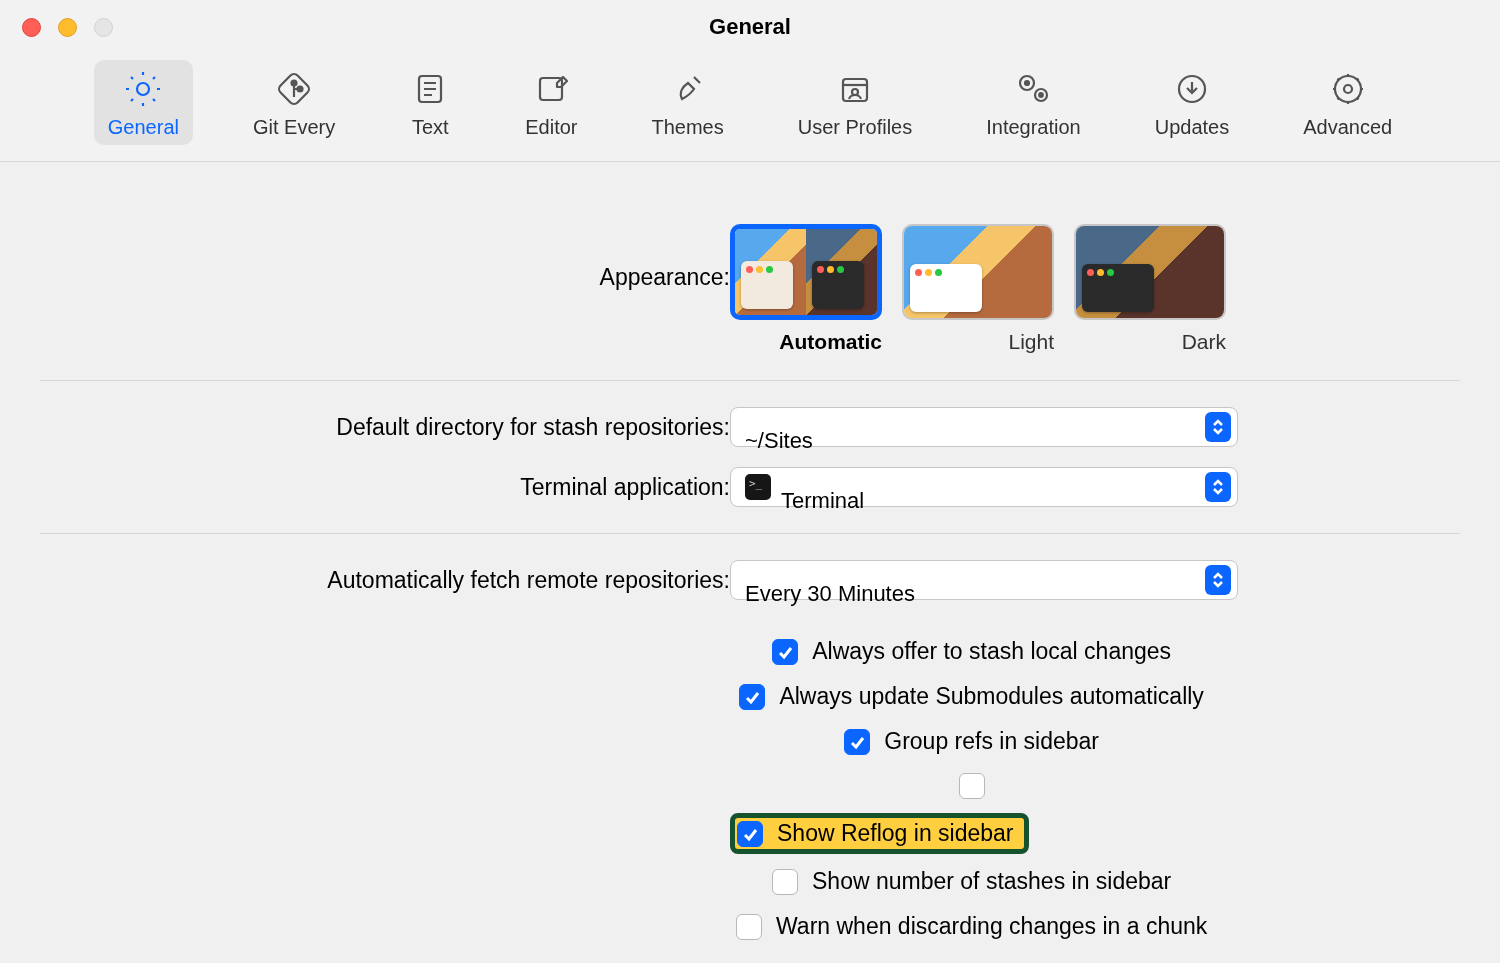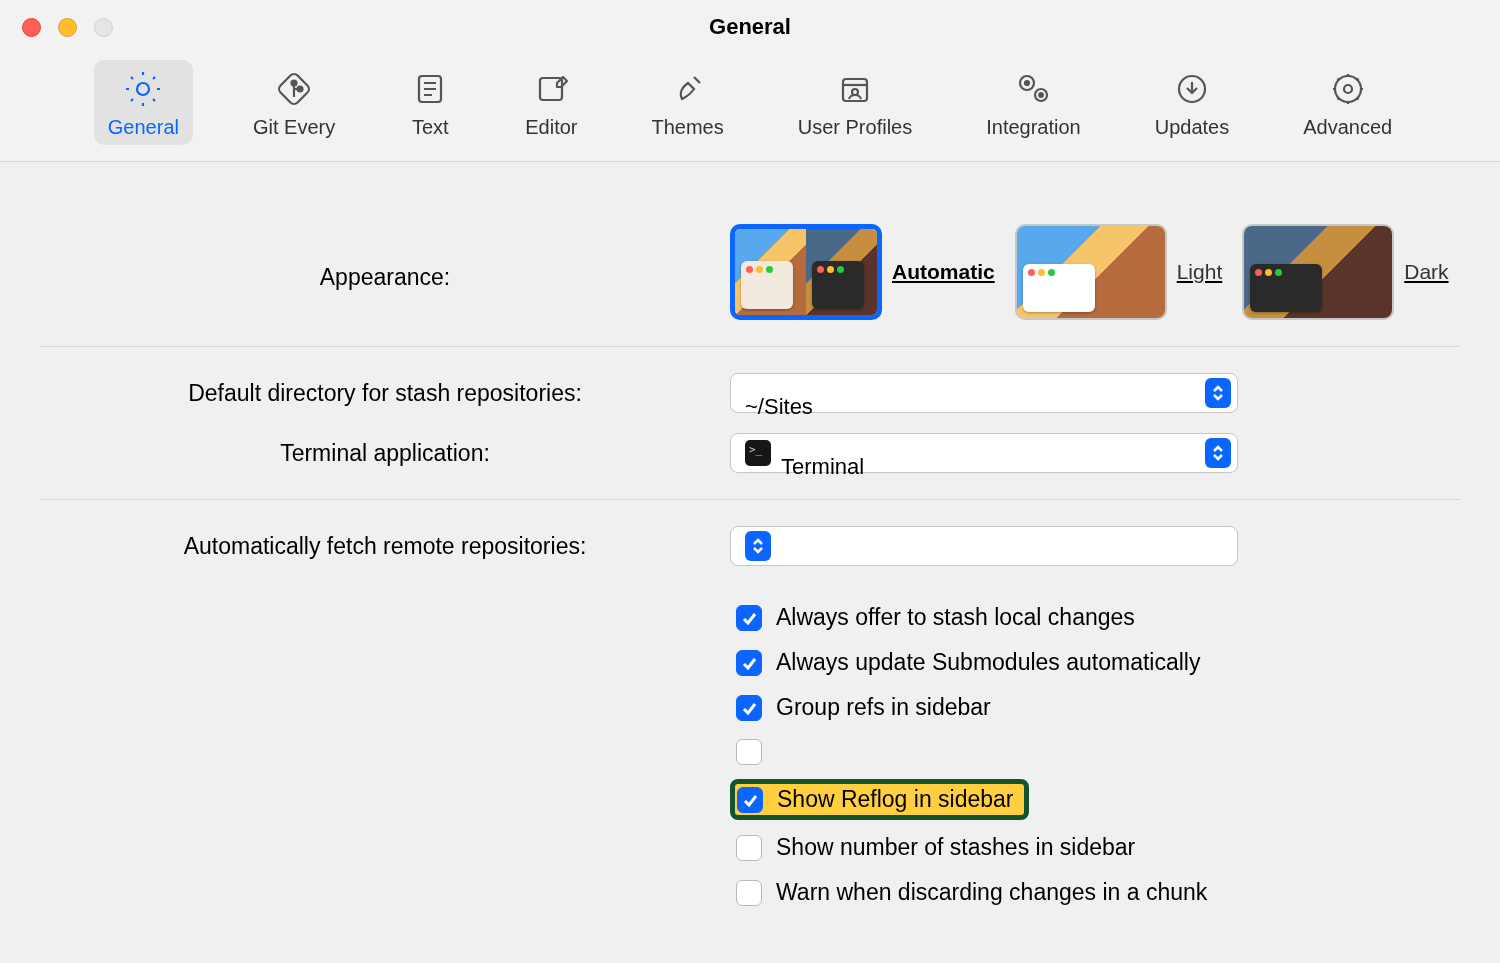--- a/index.html
+++ b/index.html
@@ -81,37 +81,36 @@
   }
   .section:last-child { border-bottom: none; }
   .row {
     display: flex;
     align-items: center;
     margin-bottom: 20px;
   }
   .row:last-child { margin-bottom: 0; }
   .row-label {
     width: 690px;
-    text-align: center;
+    text-align: right;
     font-size: 23px;
     padding-right: 0;
   }
   .row-control {
     flex: 0 0 auto;
   }
 
   
   .appearance-options {
     display: flex;
     gap: 20px;
   }
   .appearance-option {
-    display: flex; flex-direction: row; align-items: center; gap: 10px;
+    display: flex; flex-direction: column; align-items: flex-end; gap: 10px;
     cursor: pointer;
-    text-decoration: underline;
   }
   .appearance-thumb {
     width: 152px; height: 96px; border-radius: 10px;
     border: 2px solid #c7c7c7;
     overflow: hidden;
     display: flex;
   }
   .appearance-option.selected .appearance-thumb {
     border: 5px solid #0a66ff;
   }
@@ -163,20 +162,21 @@
     font-family: monospace;
   }
 
   
   .check-row {
     display: flex; align-items: center; gap: 14px;
     margin-bottom: 10px;
     font-size: 23px;
     padding: 4px 6px;
     border-radius: 8px;
+    justify-content: center;
   }
   .check-row.highlighted {
     background: #ffcf40;
     border: 5px solid #14532d;
     padding: 2px 10px 2px 2px;
     width: fit-content;
   }
   .checkbox {
     width: 26px; height: 26px; border-radius: 6px;
     border: 1.5px solid #b8b8b8;
@@ -395,20 +395,21 @@
         </div>
       </div>
     </div>
   </div>
 
   <div class="section" style="border-bottom:none;">
     <div class="row">
       <div class="row-label">Automatically fetch remote repositories:</div>
       <div class="row-control">
         <div class="combo">
+          <span class="combo-text">Every 30 Minutes</span>
           <span class="stepper">
             <svg width="12" height="8" viewBox="0 0 12 8">
                 <path d="M2 6l4-4 4 4"></path>
               </svg>
             <svg width="12" height="8" viewBox="0 0 12 8">
                 <path d="M2 2l4 4 4-4"></path>
               </svg>
           </span>
         </div>
       </div>

